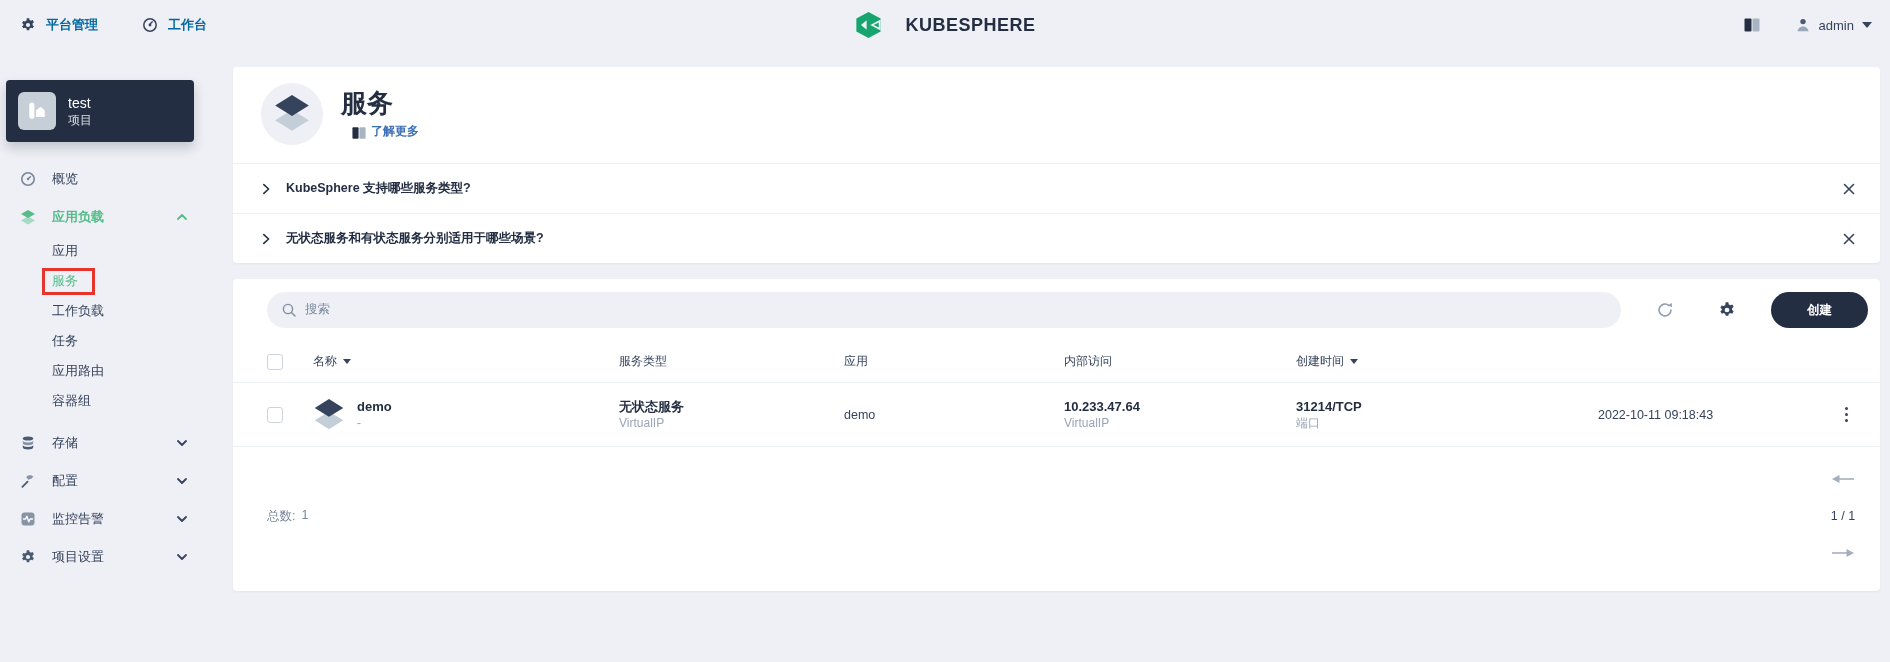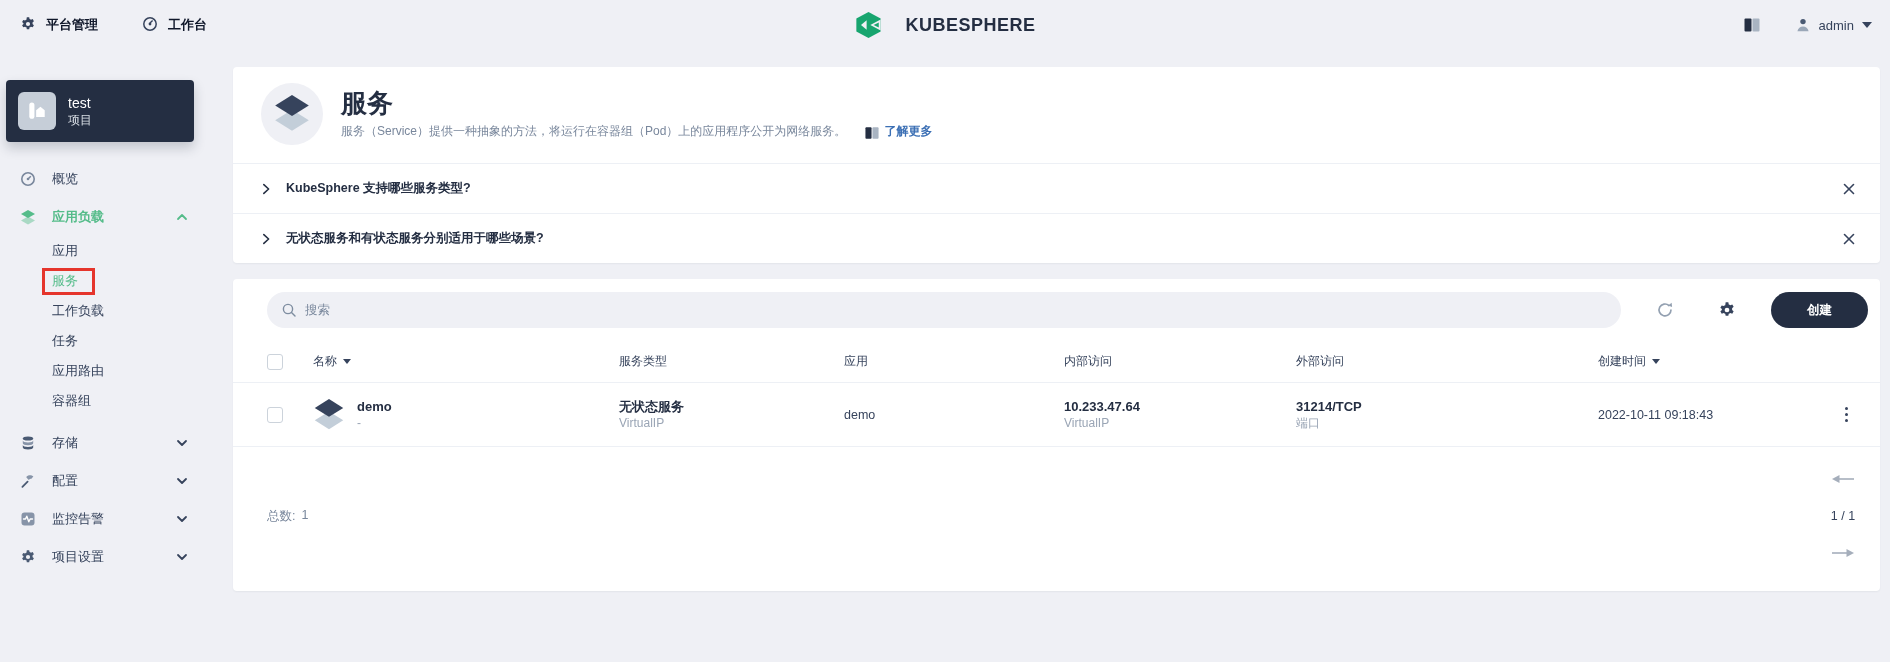--- a/index.html
+++ b/index.html
@@ -10,21 +10,21 @@
     font-family:"Liberation Sans","DejaVu Sans",sans-serif;
     font-size:12px;
     color:#36435c;
     overflow:hidden;
   }
   svg { display:block; }
 
   
   .topbar { position:absolute; top:0; left:0; right:0; height:50px; display:flex; align-items:center; }
   .topbar-left { display:flex; align-items:center; gap:44px; margin-left:20px; }
-  .topbar-item { display:flex; align-items:flex-start; gap:10px; font-size:13px; font-weight:700; color:#0f172a; cursor:pointer; }
+  .topbar-item { display:flex; align-items:center; gap:10px; font-size:13px; font-weight:700; color:#0369a1; cursor:pointer; }
   .topbar-logo { position:absolute; left:50%; top:0; height:50px; transform:translateX(-50%); display:flex; align-items:center; gap:23px; }
   .logo-text { font-size:18px; font-weight:700; letter-spacing:.5px; color:#242e42; }
   .topbar-right { margin-left:auto; margin-right:18px; display:flex; align-items:center; gap:34px; }
   .user-chip { display:flex; align-items:center; gap:8px; cursor:pointer; }
   .user-name { font-size:13px; color:#36435c; }
   .caret-down { width:0; height:0; border-left:5px solid transparent; border-right:5px solid transparent; border-top:6px solid #36435c; }
 
   
   .sidebar { position:absolute; top:50px; left:0; width:212px; }
   .project-card {
@@ -57,21 +57,21 @@
   .learn-more { display:flex; align-items:flex-end; gap:4px; margin-left:10px; cursor:pointer; }
   .learn-more span { color:#3b6fb4; font-weight:700; }
 
   .banner { height:50px; border-top:1px solid #edf0f5; display:flex; align-items:center; gap:13px; padding:0 24px 0 26px; }
   .banner-q { font-size:12.5px; font-weight:700; color:#242e42; cursor:pointer; }
   .banner-close { margin-left:auto; cursor:pointer; display:flex; }
 
   .table-panel { margin-top:16px; padding-bottom:6px; }
   .toolbar { display:flex; align-items:center; padding:13px 12px 13px 34px; }
   .search-pill { flex:1; height:36px; background:#eff0f5; border-radius:18px; display:flex; align-items:center; padding:0 14px; gap:8px; }
-  .search-pill input { border:none; outline:none; background:transparent; font-size:12.5px; flex:1; color:#36435c; font-family:Liberation Serif, serif; }
+  .search-pill input { border:none; outline:none; background:transparent; font-size:12.5px; flex:1; color:#36435c; font-family:Liberation Mono, monospace; }
   .search-pill input::placeholder { color:#79879c; opacity:1; }
   .icon-btn { width:36px; height:36px; display:flex; align-items:center; justify-content:center; cursor:pointer; margin-left:26px; }
   .create-btn { margin-left:26px; height:36px; padding:0 36px; border:none; border-radius:18px; background:#242e42; color:#fff; font-size:12.5px; font-weight:700; cursor:pointer; font-family:Liberation Sans, sans-serif; }
 
   .trow { display:grid; grid-template-columns:46px 306px 225px 220px 232px 302px 1fr 40px; align-items:center; padding:0 26px 0 34px; }
   .thead { height:42px; border-bottom:1px solid #edf0f5; }
   .th { font-size:12px; color:#36435c; display:flex; align-items:center; gap:6px; }
   .sort-caret { width:0; height:0; border-left:4px solid transparent; border-right:4px solid transparent; border-top:5px solid #36435c; }
   .checkbox { width:16px; height:16px; border:1px solid #ccd3db; border-radius:3px; background:#fff; cursor:pointer; }
   .tbody-row { height:64px; border-bottom:1px solid #edf0f5; }
@@ -278,21 +278,20 @@
     <div class="page-header">
       <span class="service-avatar">
         <svg width="38" height="42" viewBox="0 0 36 40">
             <polygon points="18,16 34,26 18,36 2,26" fill="#c3ced9"></polygon>
             <polygon points="18,2 34,12 18,22 2,12" fill="#36435c"></polygon>
           </svg>
       </span>
       <div>
         <h1 class="page-title">服务</h1>
         <div class="page-desc">
-          <span>服务（Service）提供一种抽象的方法，将运行在容器组（Pod）上的应用程序公开为网络服务。</span>
           <span class="learn-more">
             <span style="display:flex;">
               <svg width="16" height="14" viewBox="0 0 18 16">
                   <rect x="1.5" y="1.5" width="7" height="13" rx="1" fill="#242e42"></rect>
                   <rect x="9.5" y="1.5" width="7" height="13" rx="1" fill="#a9b4c2"></rect>
                 </svg>
             </span>
             <span>了解更多</span>
           </span>
         </div>
@@ -365,23 +364,20 @@
       <span class="th">
           <span>服务类型</span>
         </span>
       <span class="th">
           <span>应用</span>
         </span>
       <span class="th">
           <span>内部访问</span>
         </span>
       <span class="th">
-          <span>外部访问</span>
-        </span>
-      <span class="th">
         <span>创建时间</span>
           <span class="sort-caret"></span>
       </span>
       <span></span>
     </div>
 
     <div class="trow tbody-row">
       <span class="checkbox"></span>
       <span class="name-cell">
         <span>

